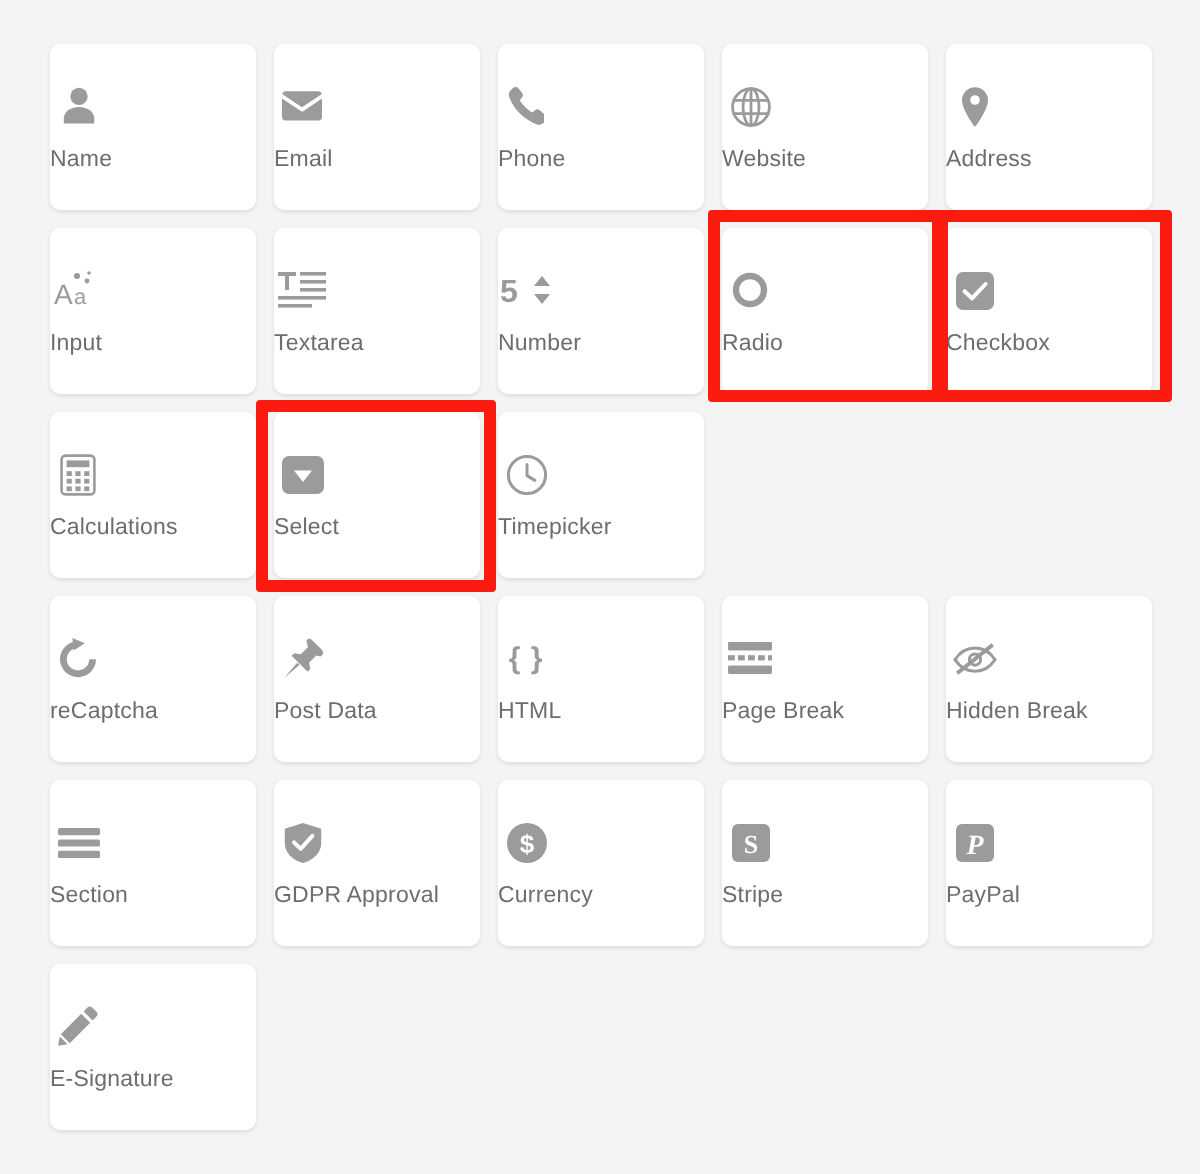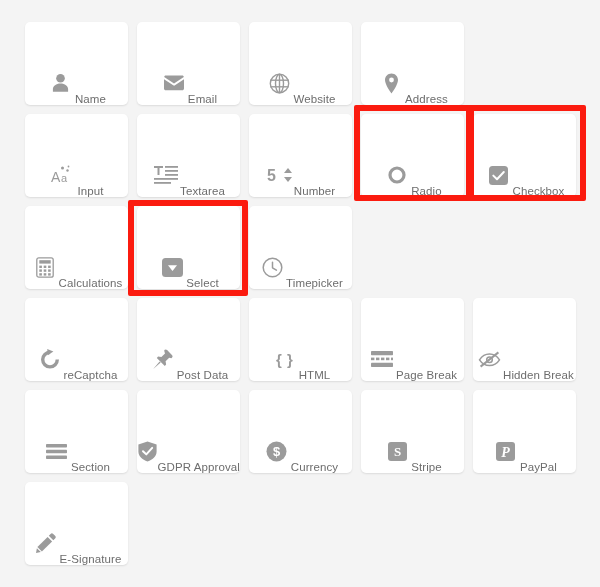--- a/index.html
+++ b/index.html
@@ -28,22 +28,22 @@
   }
 
   .tile {
     position: relative;
     width: 103px;
     height: 83px;
     background: #ffffff;
     border-radius: 5px;
     box-shadow: 0 1px 2px rgba(0,0,0,0.10);
     display: flex;
-    flex-direction: row;
-    align-items: flex-end;
+    flex-direction: column;
+    align-items: flex-start;
     justify-content: center;
     cursor: pointer;
     flex: 0 0 103px;
   }
 
   .tile .ico {
     height: 26px;
     width: 28px;
     display: flex;
     align-items: center;
@@ -101,20 +101,28 @@
     <div class="tile">
       <span class="ico">
         <svg width="22" height="16" viewBox="0 0 22 16" fill="currentColor">
           <path d="M1.2 2.1C1.2 1.2 1.9.6 2.8.6h16.4c.9 0 1.6.6 1.6 1.5L11 8.6 1.2 2.1z"></path>
           <path d="M1 4.2l9.6 6.4c.3.2.7.2 1 0L21 4.2v9.3c0 1-.8 1.8-1.8 1.8H2.8c-1 0-1.8-.8-1.8-1.8V4.2z"></path>
         </svg>
       </span>
       <span class="lbl">Email</span>
     </div>
 
+    <div class="tile">
+      <span class="ico">
+        <svg width="18" height="21" viewBox="0 0 18 21" fill="currentColor">
+          <path d="M5.3 1.2C4.5.4 3.3.3 2.5 1L1.3 2.1C.4 3 .2 4.4.7 5.7c1 2.7 2.9 5.7 5.3 8.1 2.4 2.4 5.4 4.3 8.1 5.3 1.3.5 2.7.3 3.6-.6l1.1-1.2c.7-.8.6-2-.2-2.8l-2.7-2.4c-.7-.6-1.7-.6-2.4 0l-1.3 1.1c-1.2-.6-2.4-1.5-3.5-2.6S6.5 8.3 5.9 7.1L7 5.8c.6-.7.6-1.7 0-2.4L5.3 1.2z"></path>
+        </svg>
+      </span>
+      <span class="lbl">Phone</span>
+    </div>
 
     <div class="tile">
       <span class="ico">
         <svg width="21" height="21" viewBox="0 0 21 21" fill="none" stroke="currentColor" stroke-width="1.4">
           <circle cx="10.5" cy="10.5" r="9.2"></circle>
           <ellipse cx="10.5" cy="10.5" rx="4" ry="9.2"></ellipse>
           <line x1="1.4" y1="7.2" x2="19.6" y2="7.2"></line>
           <line x1="1.4" y1="13.8" x2="19.6" y2="13.8"></line>
           <line x1="10.5" y1="1.3" x2="10.5" y2="19.7"></line>
         </svg>

